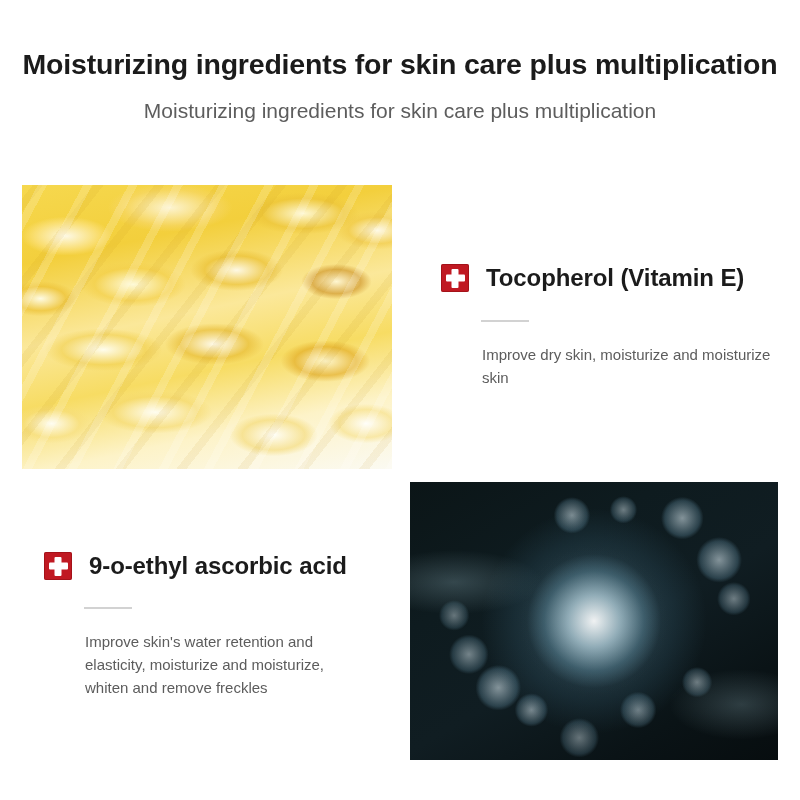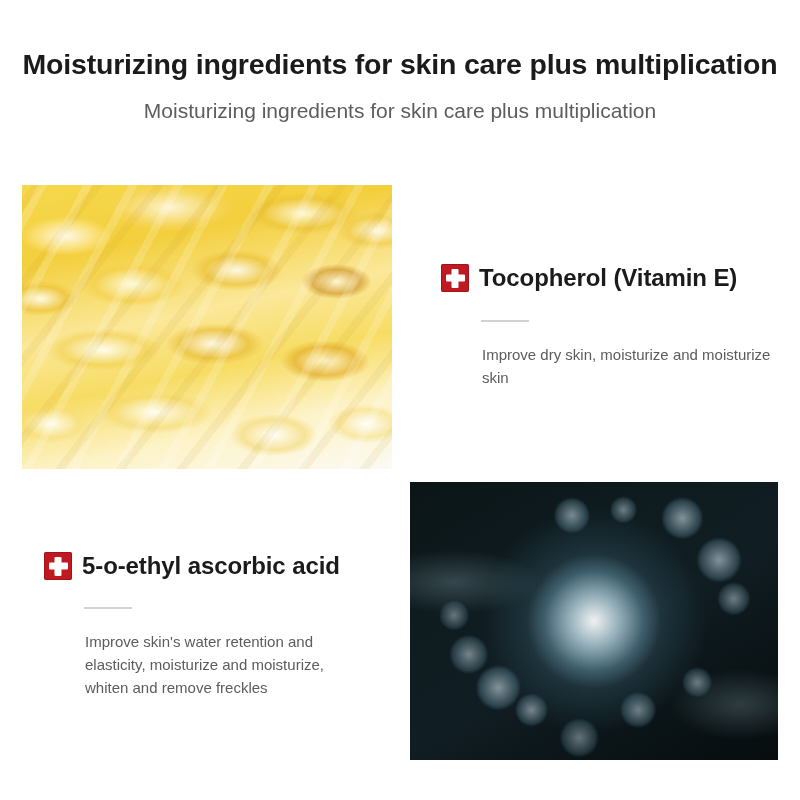--- a/index.html
+++ b/index.html
@@ -109,21 +109,21 @@
       linear-gradient(150deg, #0b1517 0%, #0e1b1f 30%, #101d22 55%, #0a1316 80%, #070d0f 100%);
   }
 
   
   .ingredient {
     position: absolute;
   }
   .ingredient-head {
     display: flex;
     align-items: center;
-    gap: 10px;
+    gap: 17px;
   }
   .cross-badge {
     width: 28px;
     height: 28px;
     flex: 0 0 28px;
     background: #c01922;
     border-radius: 2px;
     position: relative;
     box-shadow: 0 0 0 1px rgba(140,12,18,.55) inset;
   }
@@ -208,17 +208,17 @@
   </div>
   <div class="rule"></div>
   <div class="ingredient-desc">Improve dry skin, moisturize and moisturize skin</div>
 </div>
 
 <div class="ingredient ingredient-ascorbic">
   <div class="ingredient-head">
     <span class="cross-badge">
       <span class="badge-center"></span>
     </span>
-    <span class="ingredient-title">5-o-ethyl ascorbic acid</span>
+    <span class="ingredient-title">9-o-ethyl ascorbic acid</span>
   </div>
   <div class="rule"></div>
   <div class="ingredient-desc">Improve skin's water retention and elasticity, moisturize and moisturize, whiten and remove freckles</div>
 </div>
 
 </body></html>

